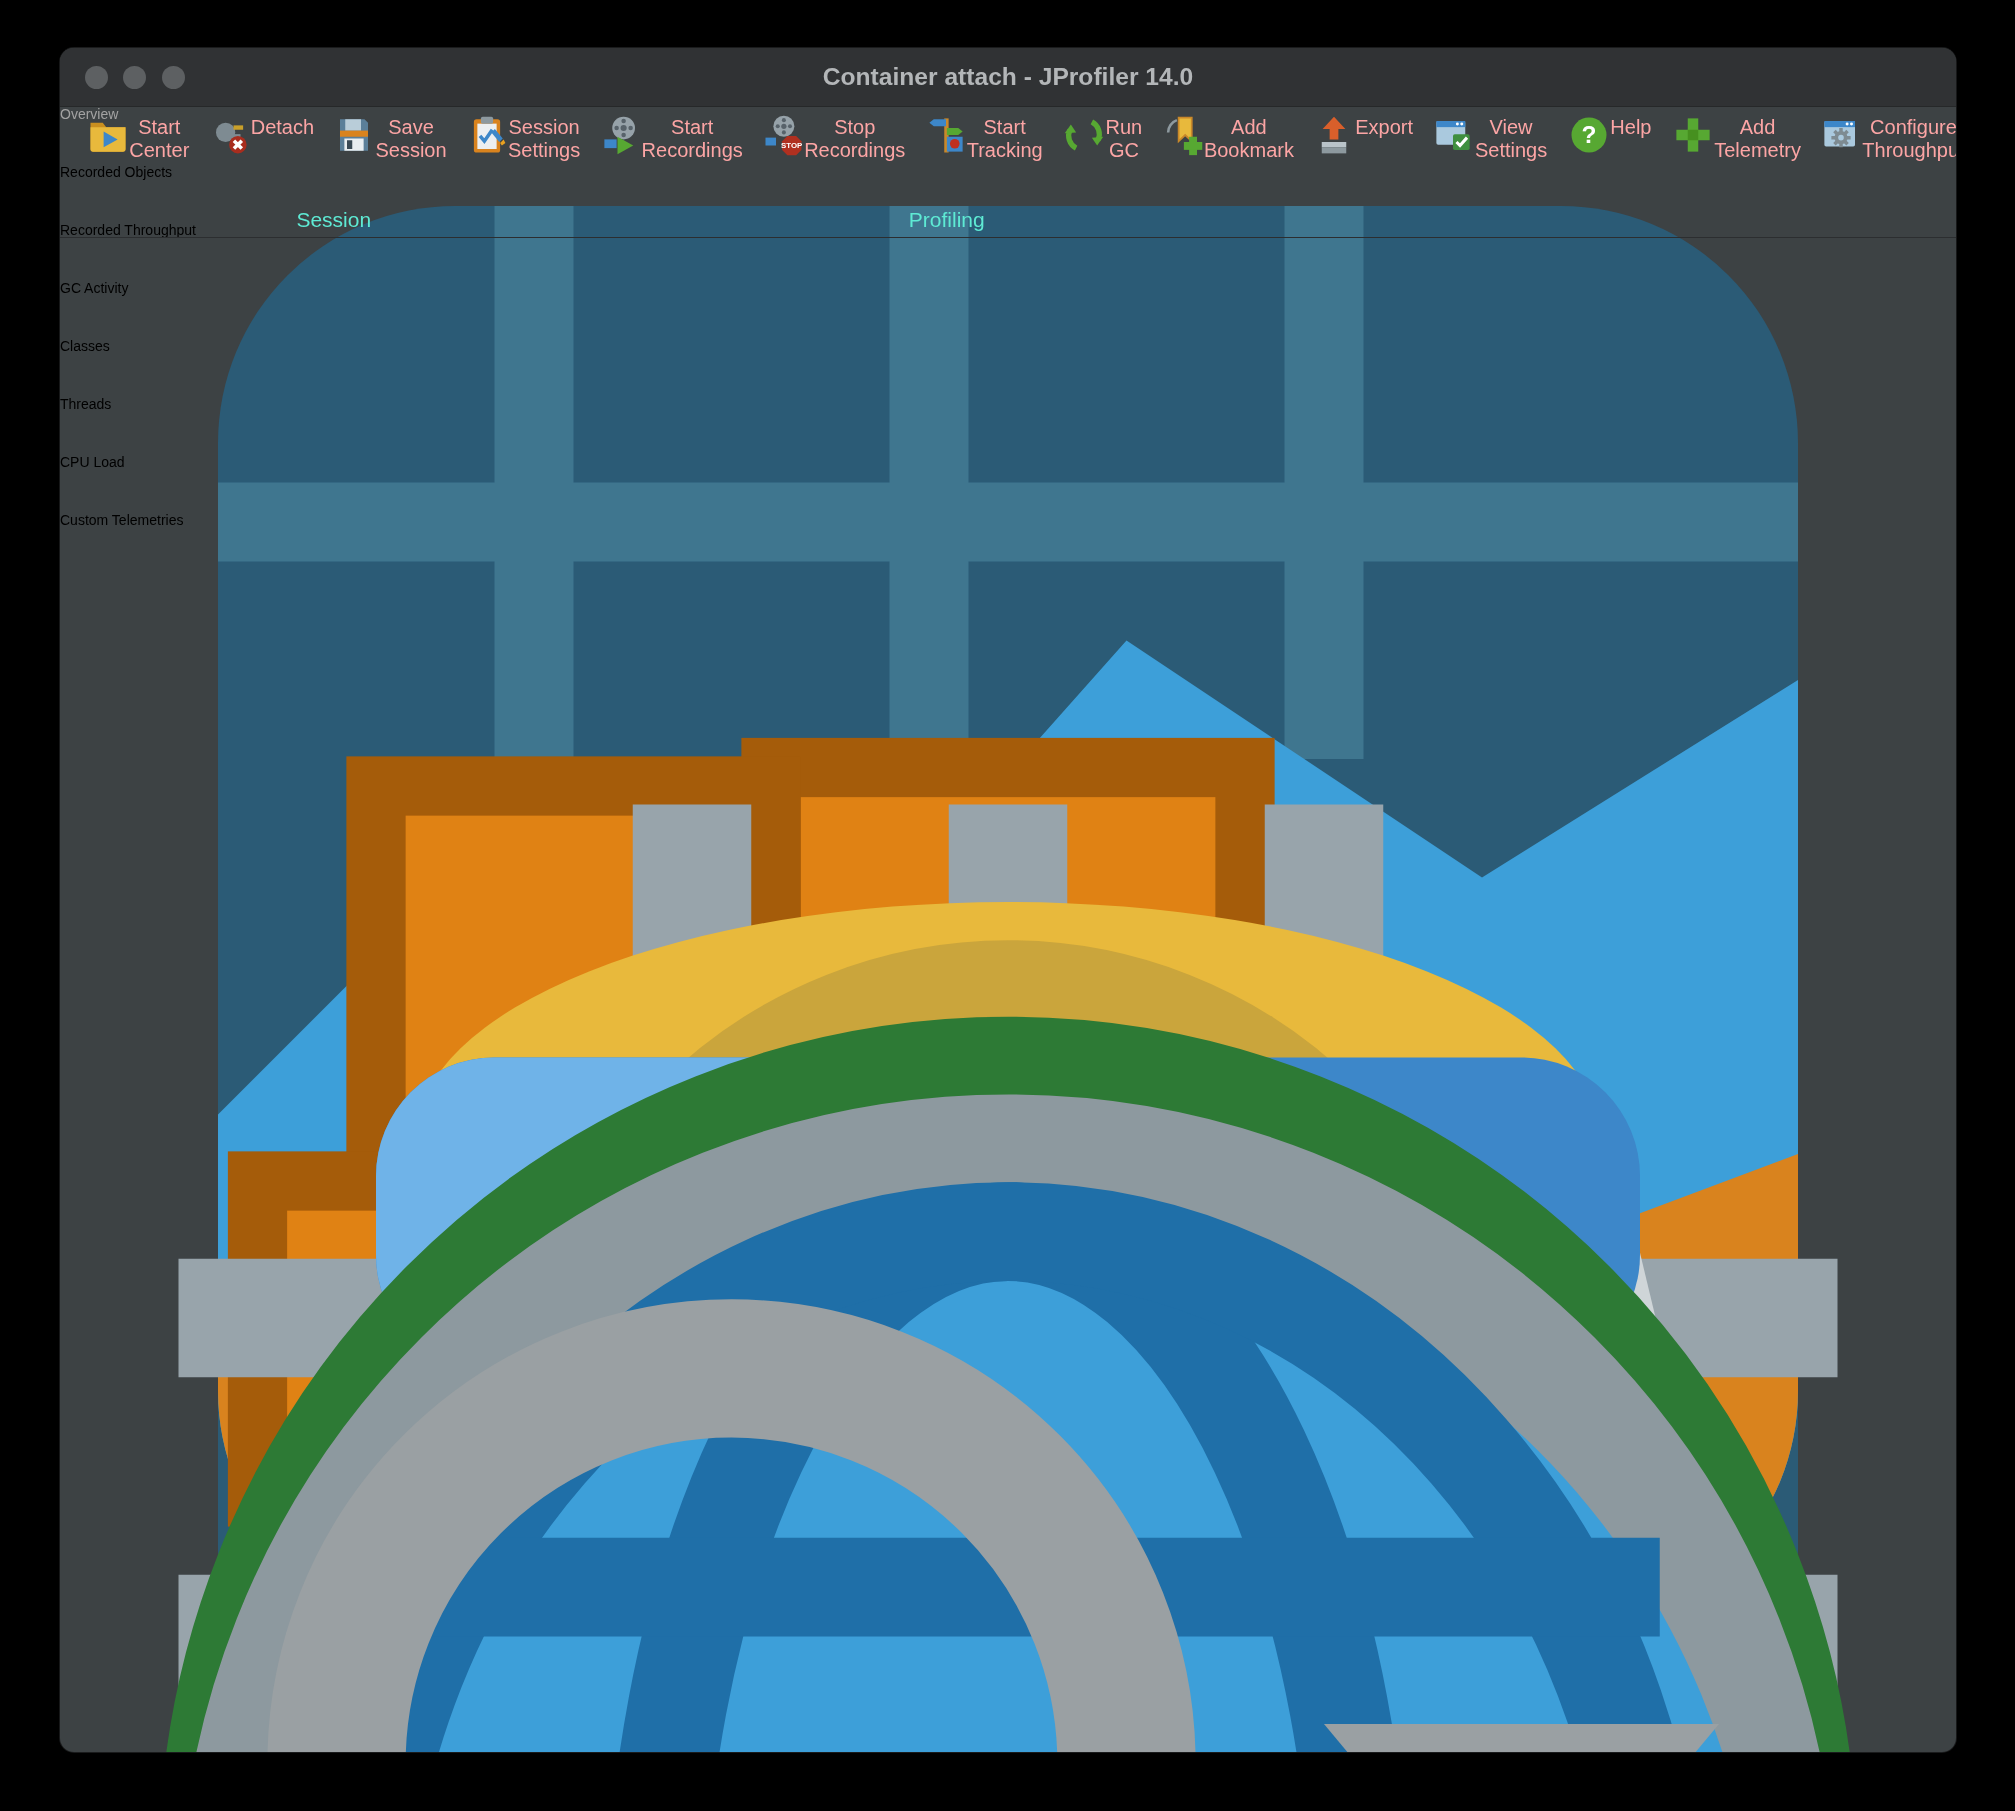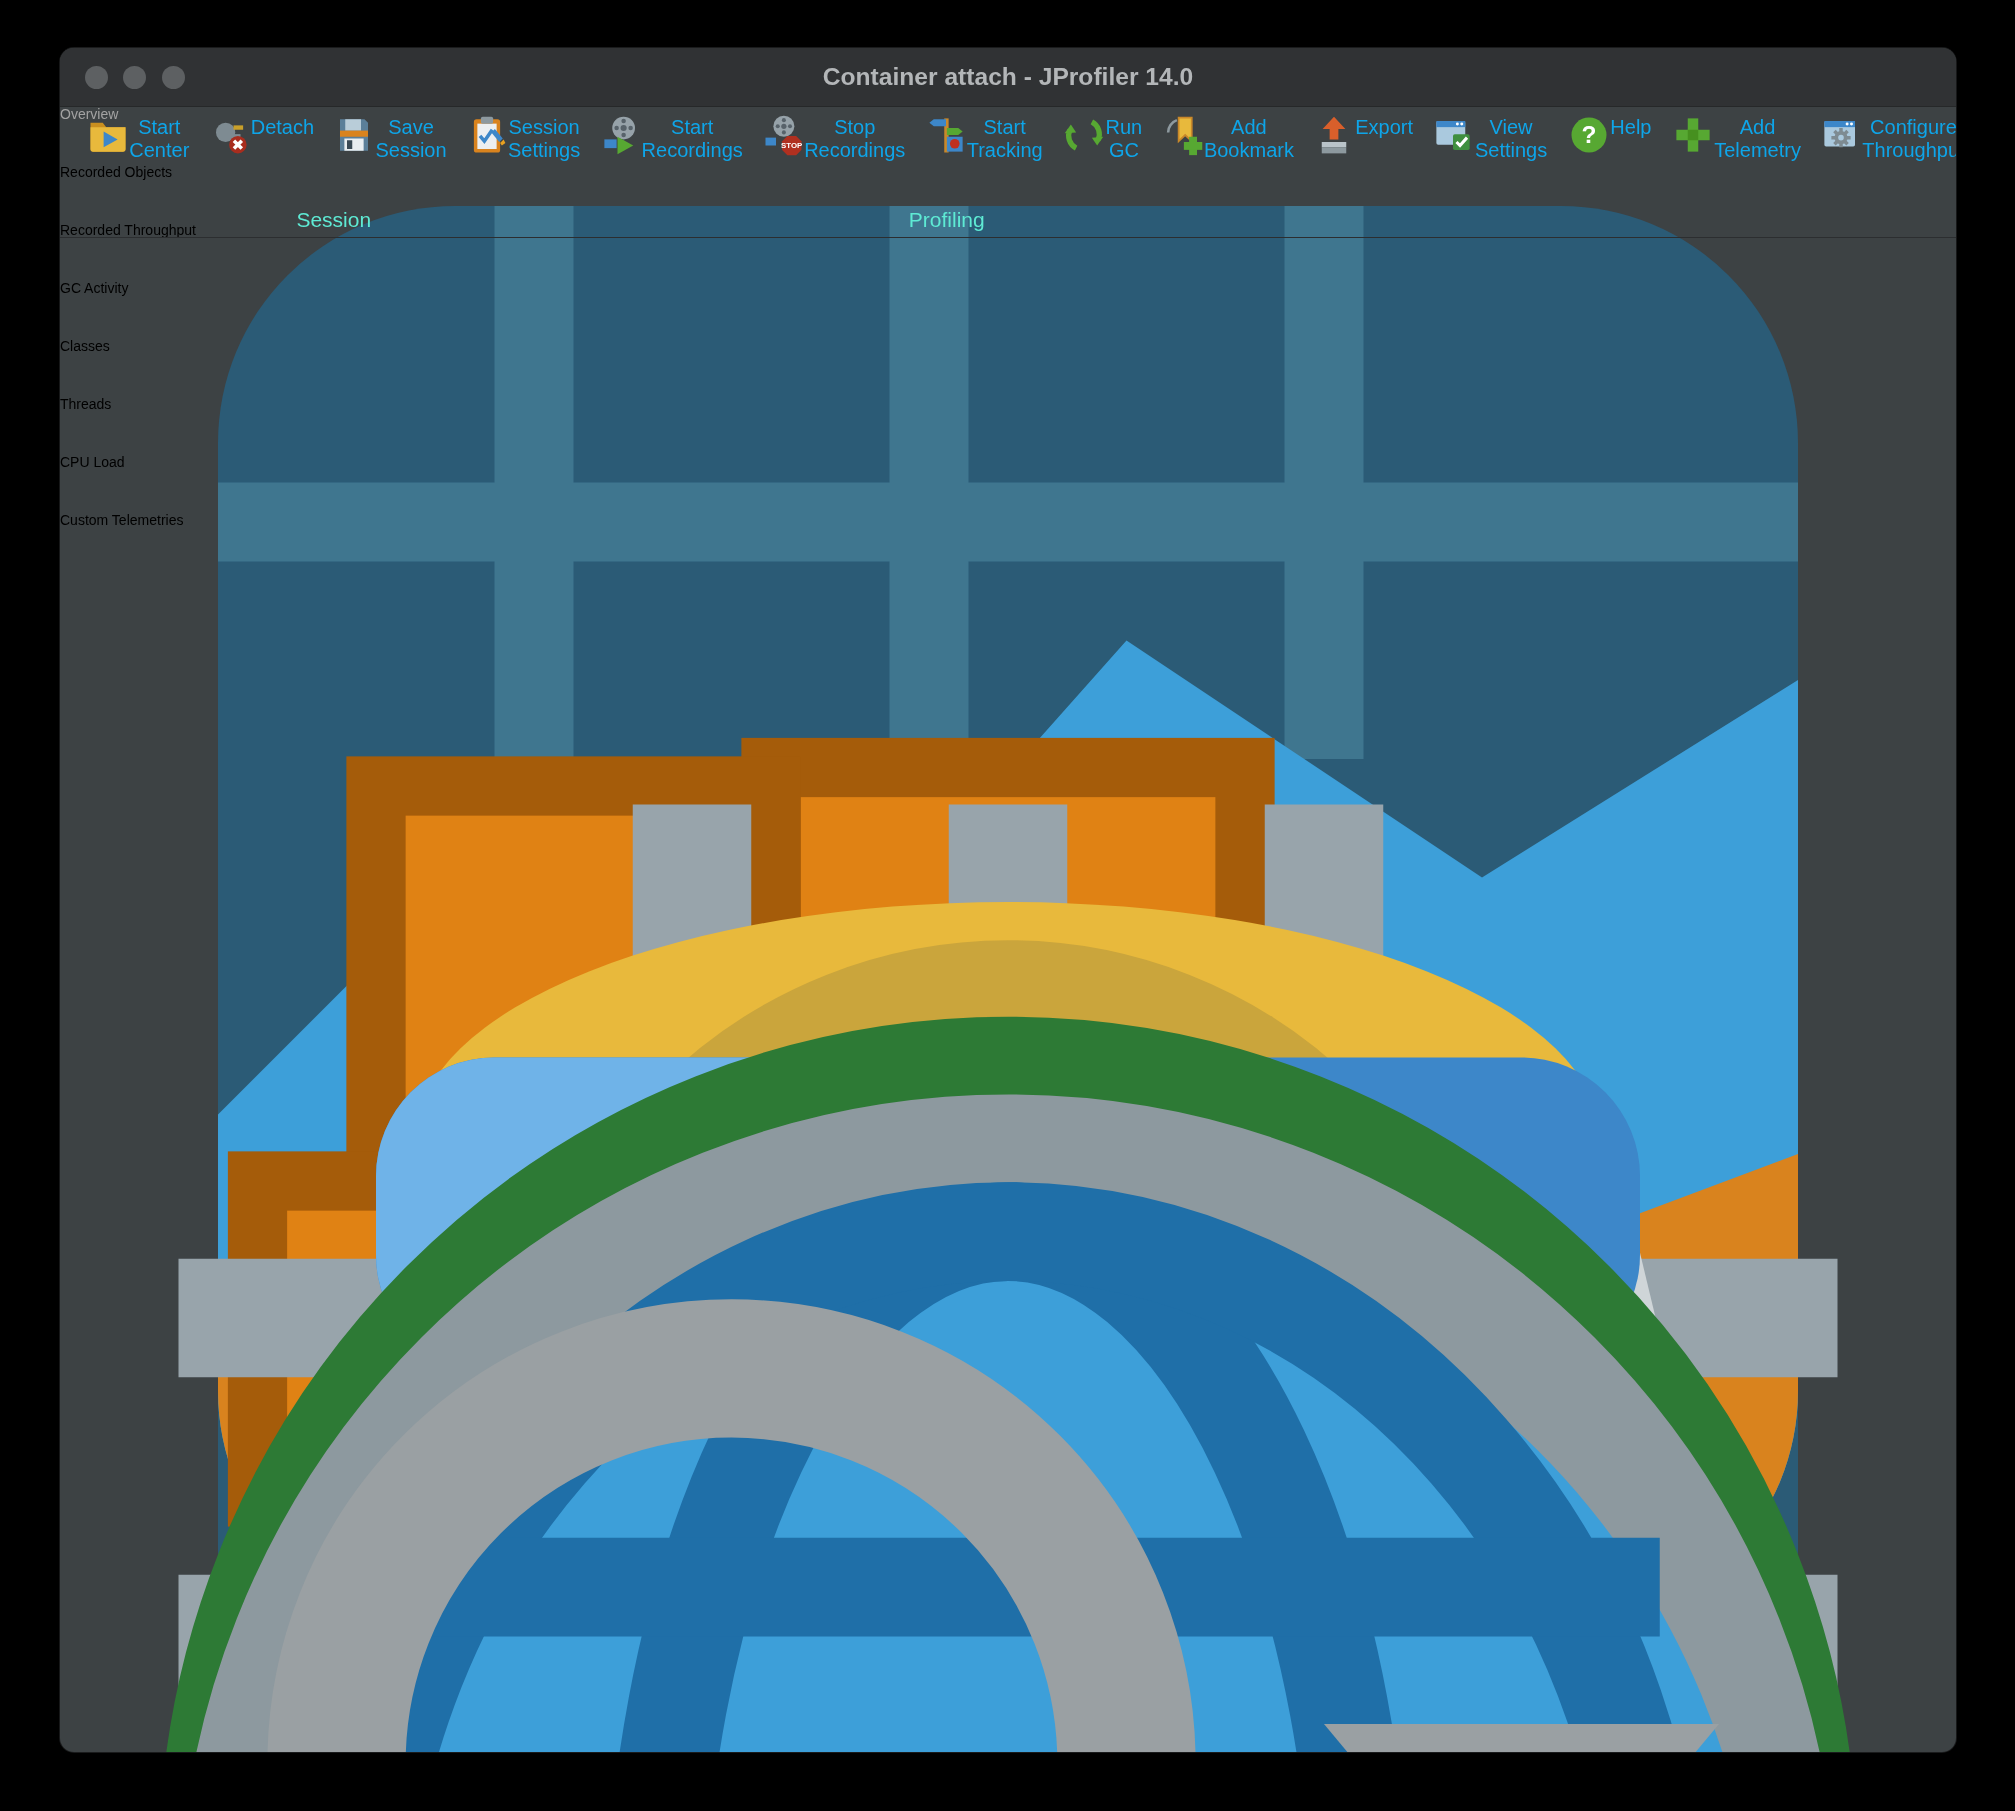--- a/index.html
+++ b/index.html
@@ -16,21 +16,21 @@
   .title{position:absolute;top:0;left:0;right:0;height:58px;line-height:58px;text-align:center;
          color:#b3b6b8;font-size:24.6px;font-weight:bold;}
   
   .toolbar{position:absolute;top:59px;left:0;right:0;height:131px;display:flex;
            padding:5.3px 8.8px 0 17.6px;box-sizing:border-box;border-bottom:0.9px solid #2c2e30;}
   .tgroup{display:flex;flex-direction:column;}
   .tbtns{display:flex;align-items:flex-start;}
   .tbtn{display:flex;flex-direction:row;align-items:flex-start;padding:1.8px 9.7px;cursor:default;}
   .tbtn .ticon{width:42px;height:42px;}
   .tbtn .ticon svg{width:42px;height:42px;}
-  .tlabel{margin-top:1.8px;font-size:20px;line-height:23px;color:#0ea5e9;text-align:center;max-width:112px;}
+  .tlabel{margin-top:1.8px;font-size:20px;line-height:23px;color:#fca5a5;text-align:center;max-width:112px;}
   .glabel{margin-top:auto;padding:1.8px 0 5.3px;text-align:center;color:#5eead4;font-size:21px;}
   .tsep{width:1.8px;background:#50555"7;background:#505557;margin:7px 10.5px;}
   /* ---------- sidebar ---------- */
   .sidebar{position:absolute;top:190px;left:0;width:419px;bottom:0;background:#3d4244;}
   .sb-item{position:absolute;left:0;width:100%;}
   .sb-section-icon{position:absolute;left:24.6px;width:49px;height:49px;}
   .sb-section-icon svg{width:49px;height:49px;}
   .sb-section-label{position:absolute;left:101px;font-size:24.6px;color:#c6c9cb;}
   .sb-child-label{position:absolute;left:54px;font-size:24px;color:#c3c6c8;}
   .sb-selected{position:absolute;left:12.3px;width:376px;height:59px;background:#42505e;

